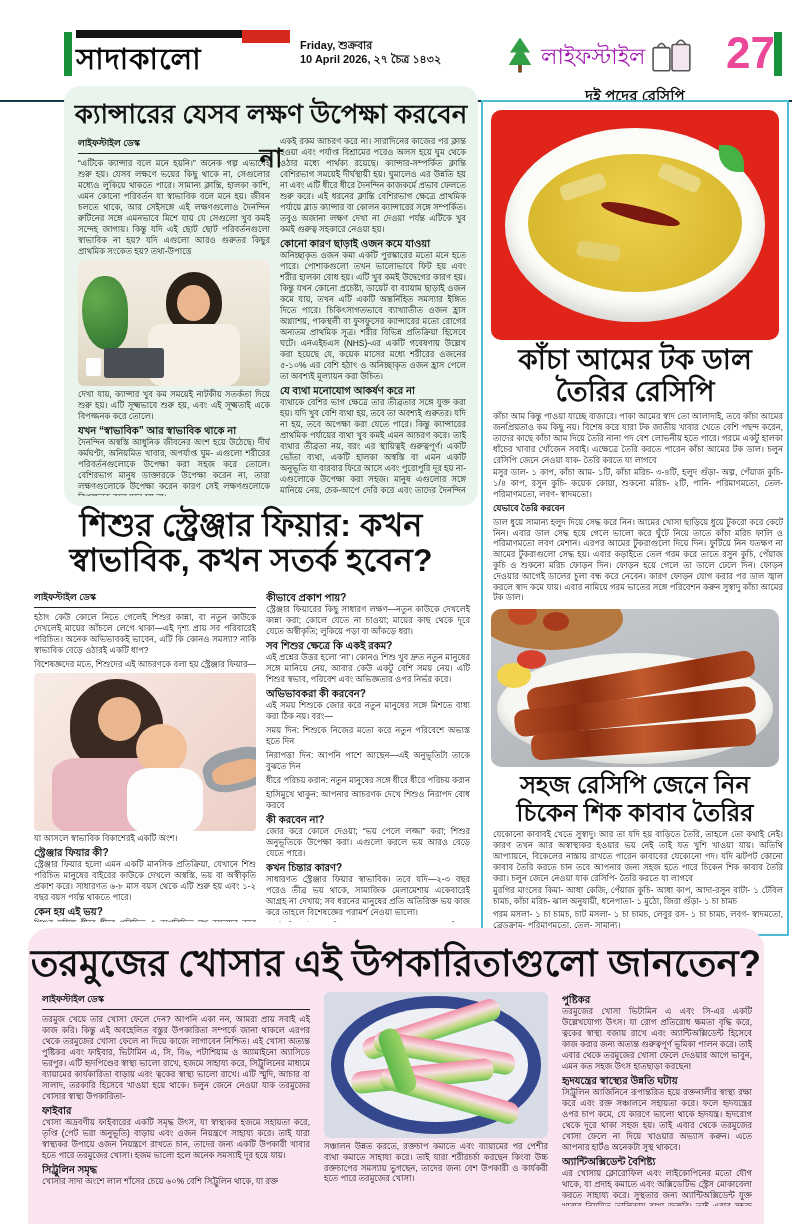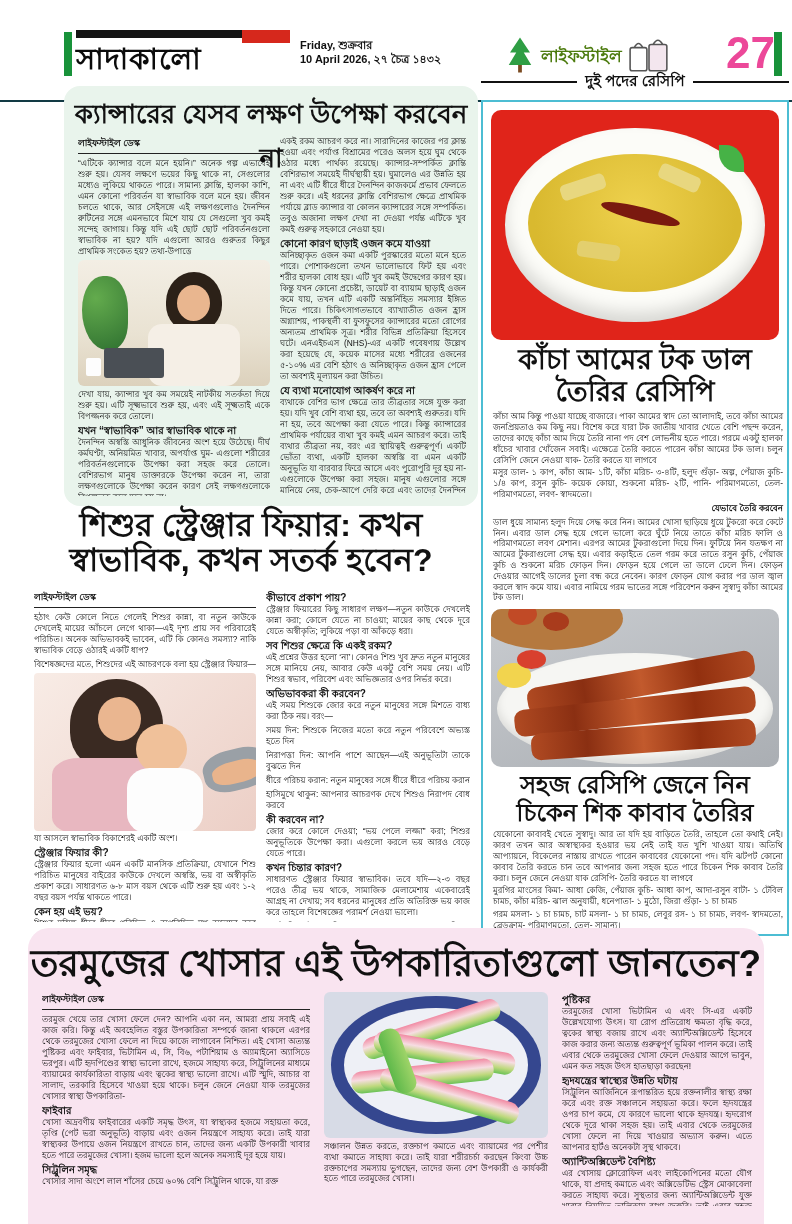--- a/index.html
+++ b/index.html
@@ -9,21 +9,21 @@
   .gbar{position:absolute;width:8px;height:44px;background:#18923a;}
   .masthead{position:absolute;left:76px;top:30px;width:214px;height:50px;background:#fff;}
   .masthead .strip{position:absolute;left:0;top:0;width:100%;height:8px;background:#141414;}
   .masthead .badge{position:absolute;right:0;top:0;width:48px;height:13px;background:#d6281c;}
   .masthead .pname{position:absolute;left:0;top:9px;width:100%;font-size:29px;font-weight:900;
         letter-spacing:1px;line-height:40px;color:#0b0b0b;}
   .dateblock{position:absolute;left:300px;top:38px;line-height:14px;}
   .dateblock .d1{font-size:11px;font-weight:bold;}
   .dateblock .d2{font-size:11px;font-weight:bold;}
   .section-cluster{position:absolute;left:505px;top:30px;height:54px;display:flex;align-items:center;}
-  .section-label{color:#4d7c0f;font-size:17px;font-weight:700;margin:0 6px 0 6px;}
+  .section-label{color:#a21caf;font-size:22px;font-weight:400;margin:0 6px 0 6px;}
   .pagenum{position:absolute;left:726px;top:28px;font-size:44px;font-weight:900;color:#ec4899;}
   .header-rule{position:absolute;left:0;top:100px;width:792px;height:2px;background:#123a44;}
   
   .byline{font-size:9px;font-weight:bold;border-bottom:1.5px solid #222;padding-bottom:2px;margin:0 0 4px 0;}
   .col p{font-size:8.4px;line-height:11px;margin:0 0 3px 0;text-align:justify;}
   .col .sub{font-size:10px;line-height:11px;font-weight:bold;margin:2px 0 1px 0;}
   
   .cancer-box{position:absolute;left:64px;top:86px;width:414px;height:420px;background:#e9f4ec;border-radius:16px;}
   .cancer-head{position:absolute;left:0;top:8px;width:100%;text-align:center;font-size:26px;font-weight:900;}
   .cancer-c1{position:absolute;left:14px;top:50px;width:192px;height:360px;overflow:hidden;}
@@ -31,41 +31,41 @@
   .ph{position:relative;overflow:hidden;border-radius:6px;}
   .ph-cancer{width:100%;height:126px;background:linear-gradient(180deg,#f3eee4 0%,#e9e2d2 60%,#dcd1bc 100%);margin:3px 0;}
   .ph-cancer .plant{position:absolute;left:4px;top:16px;width:46px;height:74px;border-radius:50% 50% 40% 60%;
         background:radial-gradient(circle at 30% 30%,#63ab4d,#2e7030);}
   .ph-cancer .hair{position:absolute;left:88px;top:12px;width:56px;height:60px;background:#2c2118;border-radius:50% 50% 45% 45%;}
   .ph-cancer .face{position:absolute;left:99px;top:25px;width:33px;height:36px;background:#e9b68f;border-radius:50%;}
   .ph-cancer .torso{position:absolute;left:70px;top:64px;width:92px;height:62px;background:#f5efe6;border-radius:14px;}
   .ph-cancer .laptop{position:absolute;left:26px;top:88px;width:60px;height:30px;background:#4a4f55;border-radius:3px;}
   .ph-cancer .mug{position:absolute;left:8px;top:98px;width:15px;height:18px;background:#fdfdfd;border-radius:2px;}
   
-  .recipe-title-row{position:absolute;left:481px;top:69px;width:308px;display:flex;align-items:center;}
+  .recipe-title-row{position:absolute;left:481px;top:84px;width:308px;display:flex;align-items:center;flex-direction:column;}
   .recipe-title-row .hline{flex:1;height:2px;background:#111;}
   .recipe-title{font-size:15px;font-weight:900;margin:0 8px;white-space:nowrap;}
   .recipe-box{position:absolute;left:481px;top:100px;width:308px;height:836px;background:#fff;
         border:2px solid #4cbdd3;box-sizing:border-box;overflow:hidden;}
   .ph-dal{width:288px;height:230px;margin:8px auto 4px auto;background:#e0241a;border-radius:10px;}
   .ph-dal .bowl{position:absolute;left:5%;top:8%;width:90%;height:84%;background:#fcfcf8;border-radius:50%;
         box-shadow:inset 0 -10px 16px rgba(0,0,0,.14);}
   .ph-dal .dal{position:absolute;left:13%;top:19%;width:74%;height:60%;border-radius:50%;
         background:radial-gradient(circle at 50% 40%,#eed14d,#d9b92f 75%);}
   .ph-dal .mango1{position:absolute;left:24%;top:30%;width:16%;height:7%;background:#e8d77f;border-radius:5px;transform:rotate(-18deg);}
   .ph-dal .mango2{position:absolute;left:58%;top:26%;width:15%;height:7%;background:#e8d77f;border-radius:5px;transform:rotate(24deg);}
   .ph-dal .mango3{position:absolute;left:30%;top:58%;width:15%;height:7%;background:#e3cf6e;border-radius:5px;transform:rotate(8deg);}
   .ph-dal .chili{position:absolute;left:38%;top:42%;width:28%;height:6%;background:#7a190f;border-radius:50%;transform:rotate(14deg);}
   .ph-dal .leaf{position:absolute;right:12%;top:15%;width:9%;height:12%;background:#46b246;border-radius:0 70% 0 70%;}
   .r-head{width:100%;text-align:center;font-weight:900;line-height:1.15;}
   .r1-head{font-size:28px;}
   .r2-head{font-size:24px;}
   .r-body{padding:3px 4px 0 10px;}
   .r-body p{font-size:8.4px;line-height:10.8px;margin:0 0 2px 0;text-align:justify;}
-  .r-body .sub{font-weight:bold;font-size:8.6px;margin:1px 0;text-align:right;}
+  .r-body .sub{font-weight:bold;font-size:8.6px;margin:1px 0;}
   .ph-kebab{width:288px;height:158px;margin:6px auto 4px auto;background:linear-gradient(160deg,#c9ccd0,#aaaeb3);border-radius:10px;}
   .ph-kebab .board{position:absolute;left:-4%;top:-14%;width:50%;height:40%;background:#b5793f;border-radius:50%;}
   .ph-kebab .bit1{position:absolute;left:6%;top:-4%;width:10%;height:14%;background:#c14a26;border-radius:50%;}
   .ph-kebab .bit2{position:absolute;left:18%;top:2%;width:9%;height:12%;background:#a93b1c;border-radius:50%;}
   .ph-kebab .plate{position:absolute;left:2%;top:28%;width:96%;height:70%;background:#f6f6f3;border-radius:50%;
         box-shadow:inset 0 -6px 10px rgba(0,0,0,.10);}
   .ph-kebab .lemon{position:absolute;left:2%;top:34%;width:12%;height:16%;background:#f2d44e;border-radius:50%;}
   .ph-kebab .tomato{position:absolute;left:9%;top:26%;width:10%;height:12%;background:#d8402e;border-radius:50%;}
   .ph-kebab .k{position:absolute;height:17%;border-radius:10px;
         background:linear-gradient(90deg,#b04a22,#8a2f12 25%,#c25a2d 50%,#92300f 75%,#b04a22);}

